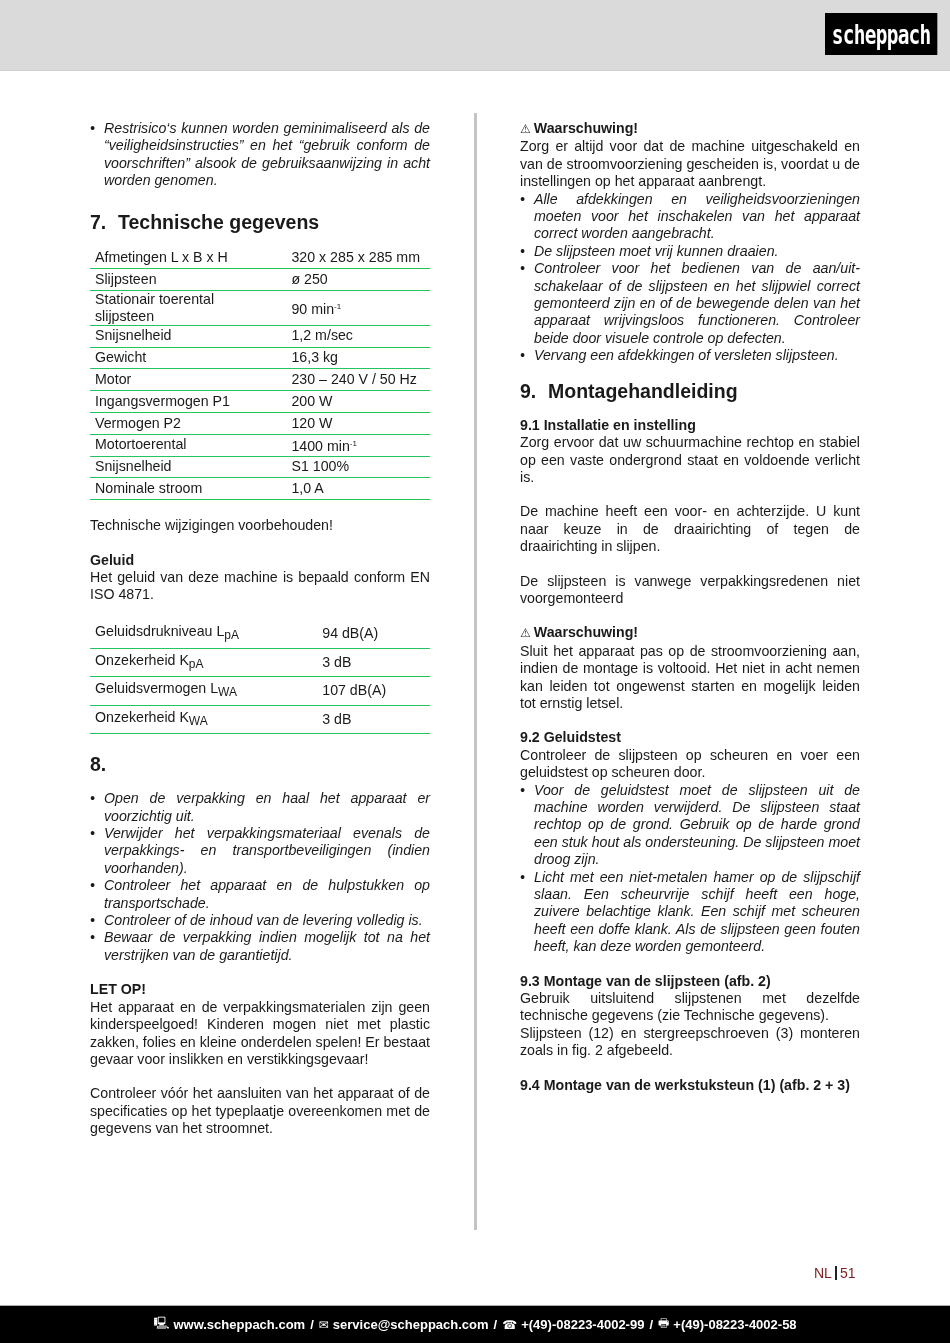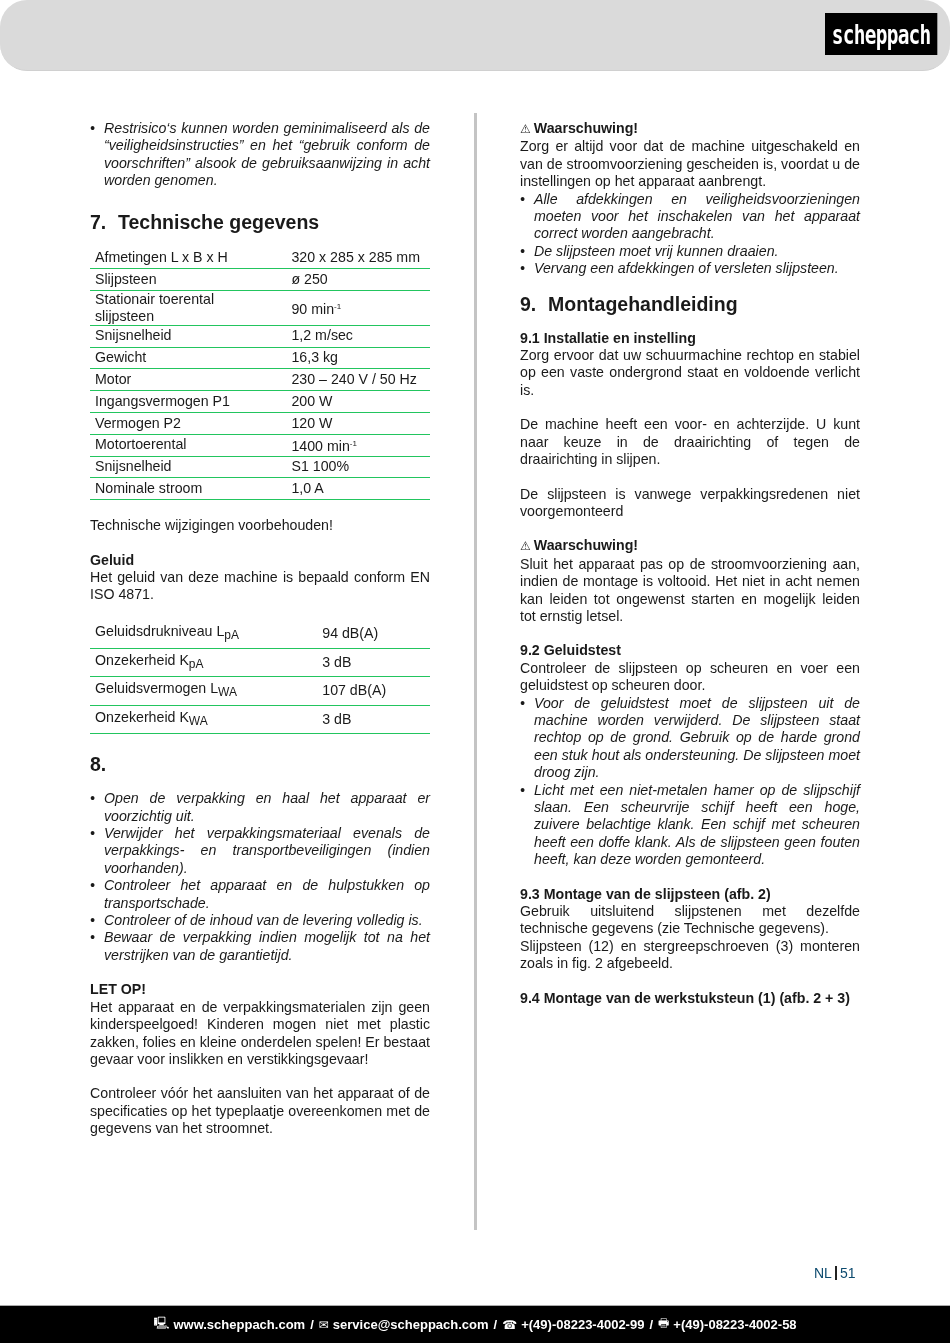--- a/index.html
+++ b/index.html
@@ -1,19 +1,19 @@
 <!DOCTYPE html>
 <html><head>
 <meta charset="utf-8">
 <style>
   * { margin: 0; padding: 0; box-sizing: border-box; }
   html, body { width: 950px; height: 1343px; background: #ffffff; }
   body { position: relative; font-family: "Liberation Sans", sans-serif; color: #1a1a1a; overflow: hidden; }
 
-  .header { position: absolute; left: 0; top: 0; width: 950px; height: 71px; background: #dadada; border-bottom: 1px solid #d0d0d0; border-radius: 27px; }
+  .header { position: absolute; left: 0; top: 0; width: 950px; height: 71px; background: #dadada; border-bottom: 1px solid #d0d0d0; }
   .logo { position: absolute; left: 825px; top: 13px; width: 113px; height: 42px; background: #000; color: #fff;
           font-family: "DejaVu Sans Mono", monospace; font-weight: bold; font-size: 27px; letter-spacing: -1px;
           display: flex; align-items: center; justify-content: center; transform: scaleX(0.72); transform-origin: left center; width: 156px; }
 
   .col { position: absolute; top: 120px; font-size: 14.2px; line-height: 17.4px; }
   .col-left { left: 90px; width: 340px; }
   .col-right { left: 520px; width: 340px; }
   .divider { position: absolute; left: 474px; top: 113px; width: 3px; height: 1117px; background: #c4c4c4; }
 
   p { text-align: justify; }
@@ -29,21 +29,21 @@
   table td { border-bottom: 1px solid #22c55e; padding: 0 10px 0 5px; vertical-align: middle; }
   table td.val { white-space: nowrap; padding-right: 10px; margin-left: 20px; }
   .spec td { height: 21.8px; }
   .spec tr.tall td { height: 35px; line-height: 17px; }
   .noise td { height: 28.5px; }
   sub { font-size: 12px; vertical-align: -3px; }
   sup { font-size: 8px; vertical-align: 5px; }
 
   .warn-icon { display: inline-block; font-size: 12px; margin-right: 3px; font-weight: normal; }
 
-  .pageno { position: absolute; left: 814px; top: 1265px; font-size: 14px; color: #0c4a6e; }
+  .pageno { position: absolute; left: 814px; top: 1265px; font-size: 14px; color: #7f1d1d; }
   .pageno .bar { display: inline-block; width: 2px; height: 14px; background: #222; vertical-align: -2px; margin: 0 3px; }
 
   .footer { position: absolute; left: 0; top: 1305px; width: 950px; height: 38px; background: #000; color: #fff;
             font-size: 13px; font-weight: bold; display: flex; align-items: center; justify-content: center; border-top: 1px solid #aaa; }
   .footer .ico { font-weight: normal; font-size: 12px; margin-right: 4px; }
   .footer .sep { margin: 0 5px; }
 
   .gap-s { height: 17px; }
 </style>
 </head>
@@ -163,20 +163,21 @@
 </div>
 
 <div class="col col-right">
   <h3>
     <span class="warn-icon">⚠</span><span>Waarschuwing!</span>
   </h3>
   <p>Zorg er altijd voor dat de machine uitgeschakeld en van de stroomvoorziening gescheiden is, voordat u de instellingen op het apparaat aanbrengt.</p>
   <ul>
     <li>Alle afdekkingen en veiligheidsvoorzieningen moeten voor het inschakelen van het apparaat correct worden aangebracht.</li>
     <li>De slijpsteen moet vrij kunnen draaien.</li>
+    <li>Controleer voor het bedienen van de aan/uit-schakelaar of de slijpsteen en het slijpwiel correct gemonteerd zijn en of de bewegende delen van het apparaat wrijvingsloos functioneren. Controleer beide door visuele controle op defecten.</li>
     <li>Vervang een afdekkingen of versleten slijpsteen.</li>
   </ul>
   <div style="height:14px"></div>
   <h2>
     <span class="num">9.</span>
     <span>Montagehandleiding</span>
   </h2>
   <div style="height:14px"></div>
 
   <h3>9.1 Installatie en instelling</h3>

